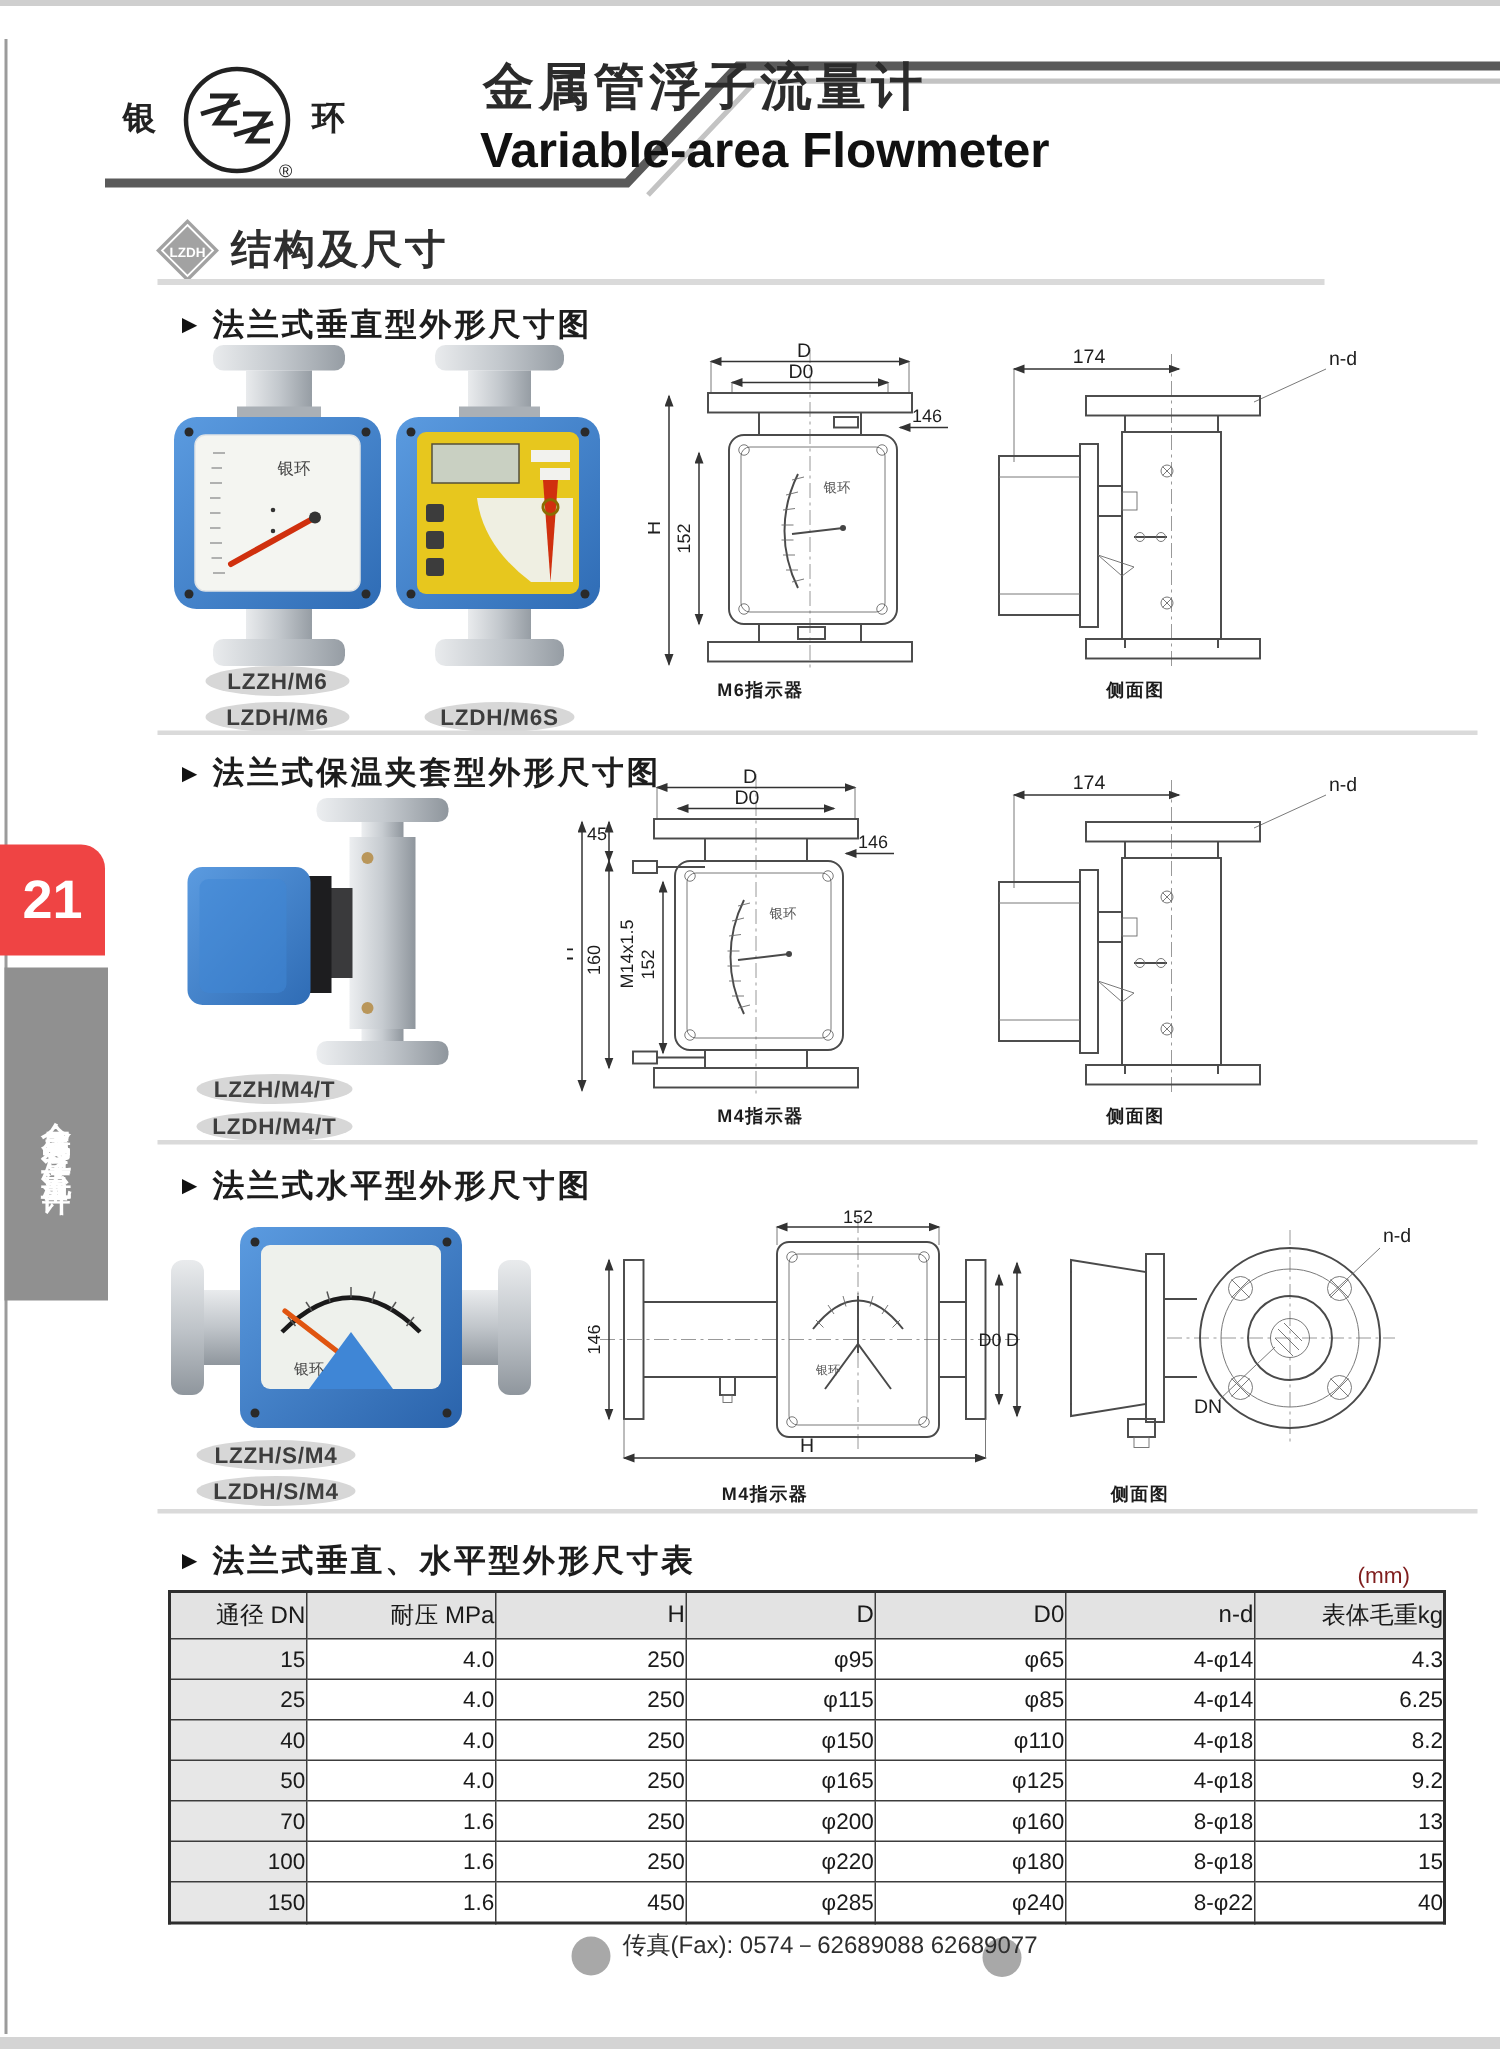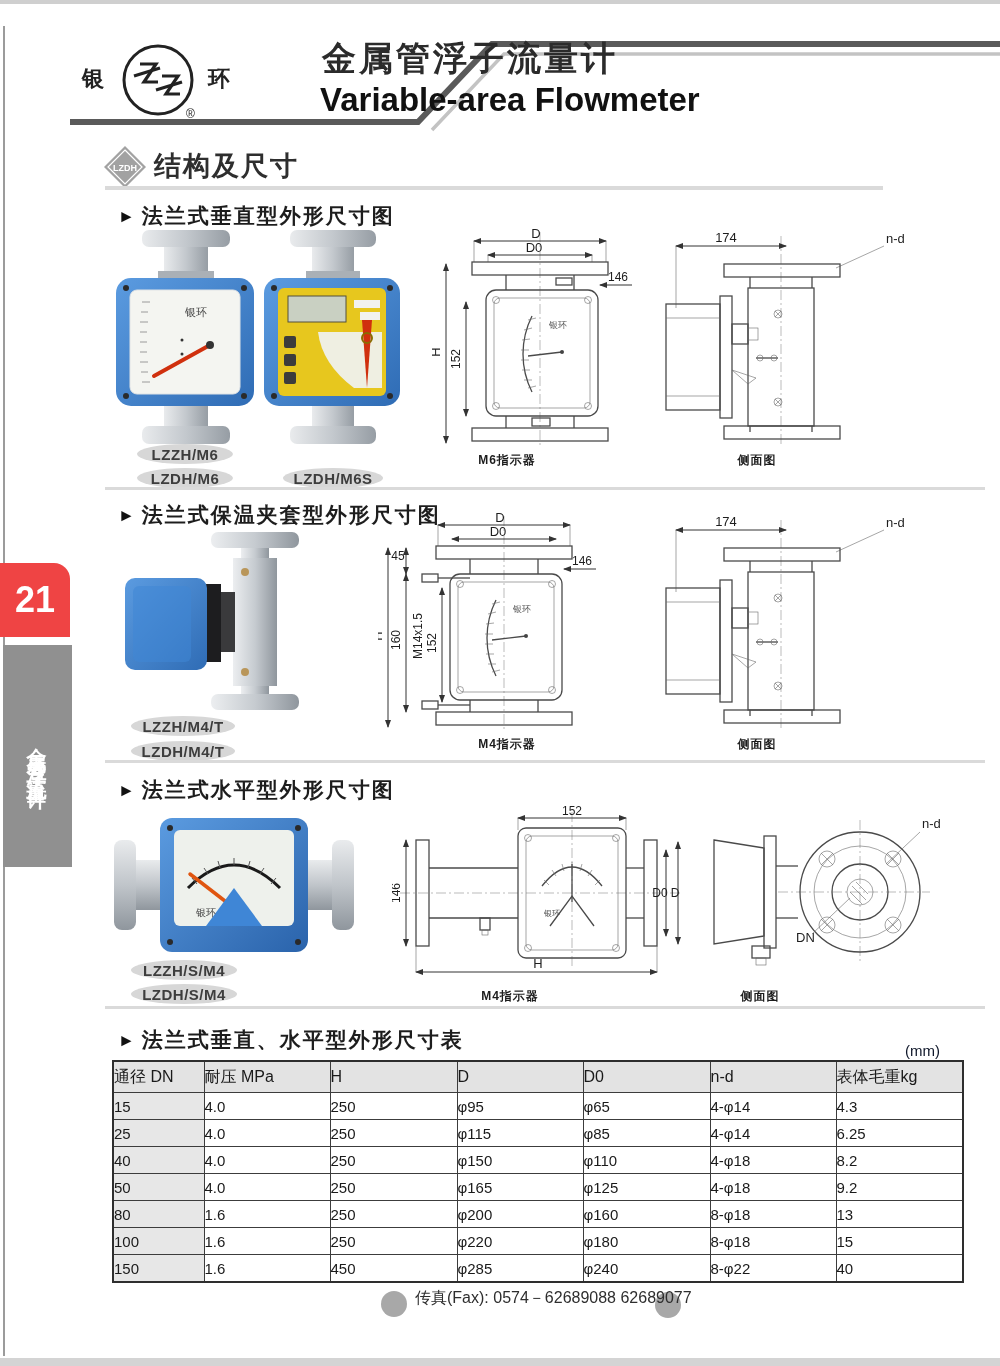--- a/index.html
+++ b/index.html
@@ -22,27 +22,27 @@
   .pill{background:#d7d7d7;border-radius:50%;display:flex;align-items:center;justify-content:center;}
   .pill span{font-size:15px;font-weight:bold;color:#3d3d3d;letter-spacing:.5px;}
   .cap{font-size:12px;font-weight:bold;color:#1c1c1c;text-align:center;letter-spacing:1px;}
   
   #tab21{background:#ef4444;border-radius:0 16px 0 0;color:#fff;display:flex;align-items:center;justify-content:center;
          font-size:36px;font-weight:bold;}
   #sidetab{background:#909090;color:#fff;display:flex;align-items:center;justify-content:center;}
   #sidetab .vt{writing-mode:vertical-rl;text-orientation:upright;font-size:20px;font-weight:bold;letter-spacing:6px;}
   
   table.dim{border-collapse:collapse;table-layout:fixed;width:850px;}
-  table.dim th,table.dim td{border:1.6px solid #3c3c3c;text-align:left;padding:0;
+  table.dim th,table.dim td{border:1.6px solid #3c3c3c;text-align:right;padding:0;
        font-family:"Liberation Sans",sans-serif;}
   table.dim th{background:#e3e3e3;font-size:16px;font-weight:normal;height:30px;color:#1a1a1a;}
   table.dim td{font-size:15px;height:26px;color:#1a1a1a;background:#fff;}
   table.dim td.c1{background:#e7e7e7;}
   table.dim{border:2.5px solid #2e2e2e;}
-  .unit{font-size:15px;color:#0f172a;}
+  .unit{font-size:15px;color:#7f1d1d;}
   
   .ftxt{font-size:16px;color:#2e2e2e;line-height:1.35;}
   .fdot{background:#a8a8a8;border-radius:50%;}
   
   .ln{stroke:#4a4a4a;stroke-width:1.3;fill:none;}
   .thin{stroke:#6a6a6a;stroke-width:.6;fill:none;}
   .cl{stroke:#8d8d8d;stroke-width:.6;fill:none;stroke-dasharray:10 3 2 3;}
   .dt{font-family:"Liberation Sans",sans-serif;font-size:12px;fill:#1e1e1e;}
   .dtb{font-family:"Liberation Sans",sans-serif;font-size:13px;fill:#1e1e1e;}
 </style>
@@ -622,21 +622,21 @@
       <tr>
           <td class="c1">50</td>
           <td>4.0</td>
           <td>250</td>
           <td>φ165</td>
           <td>φ125</td>
           <td>4-φ18</td>
           <td>9.2</td>
         </tr>
       <tr>
-          <td class="c1">80</td>
+          <td class="c1">70</td>
           <td>1.6</td>
           <td>250</td>
           <td>φ200</td>
           <td>φ160</td>
           <td>8-φ18</td>
           <td>13</td>
         </tr>
       <tr>
           <td class="c1">100</td>
           <td>1.6</td>

